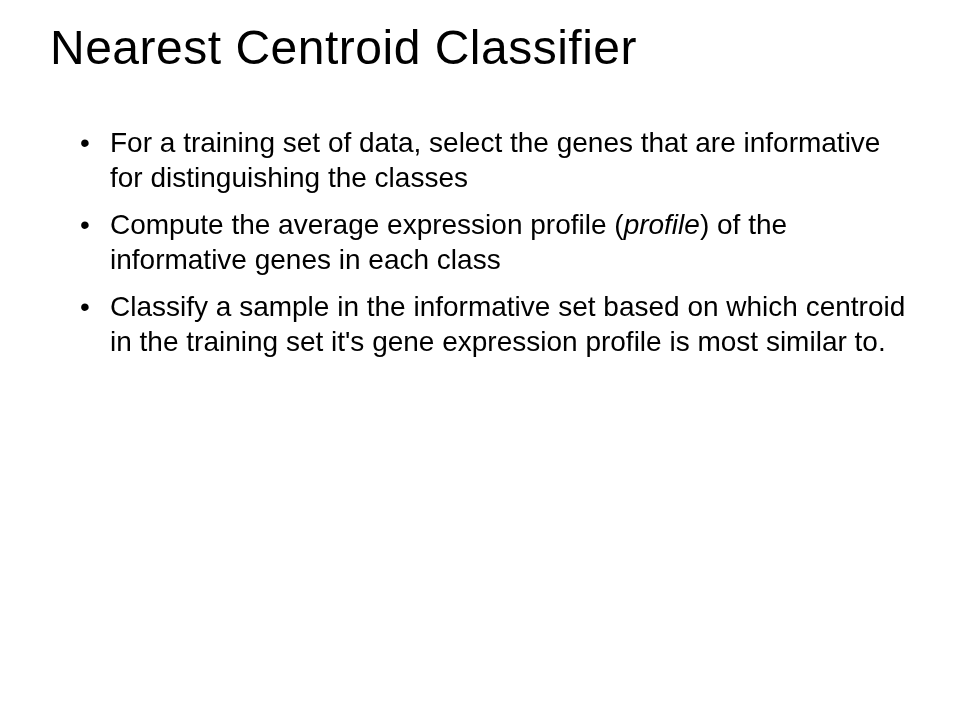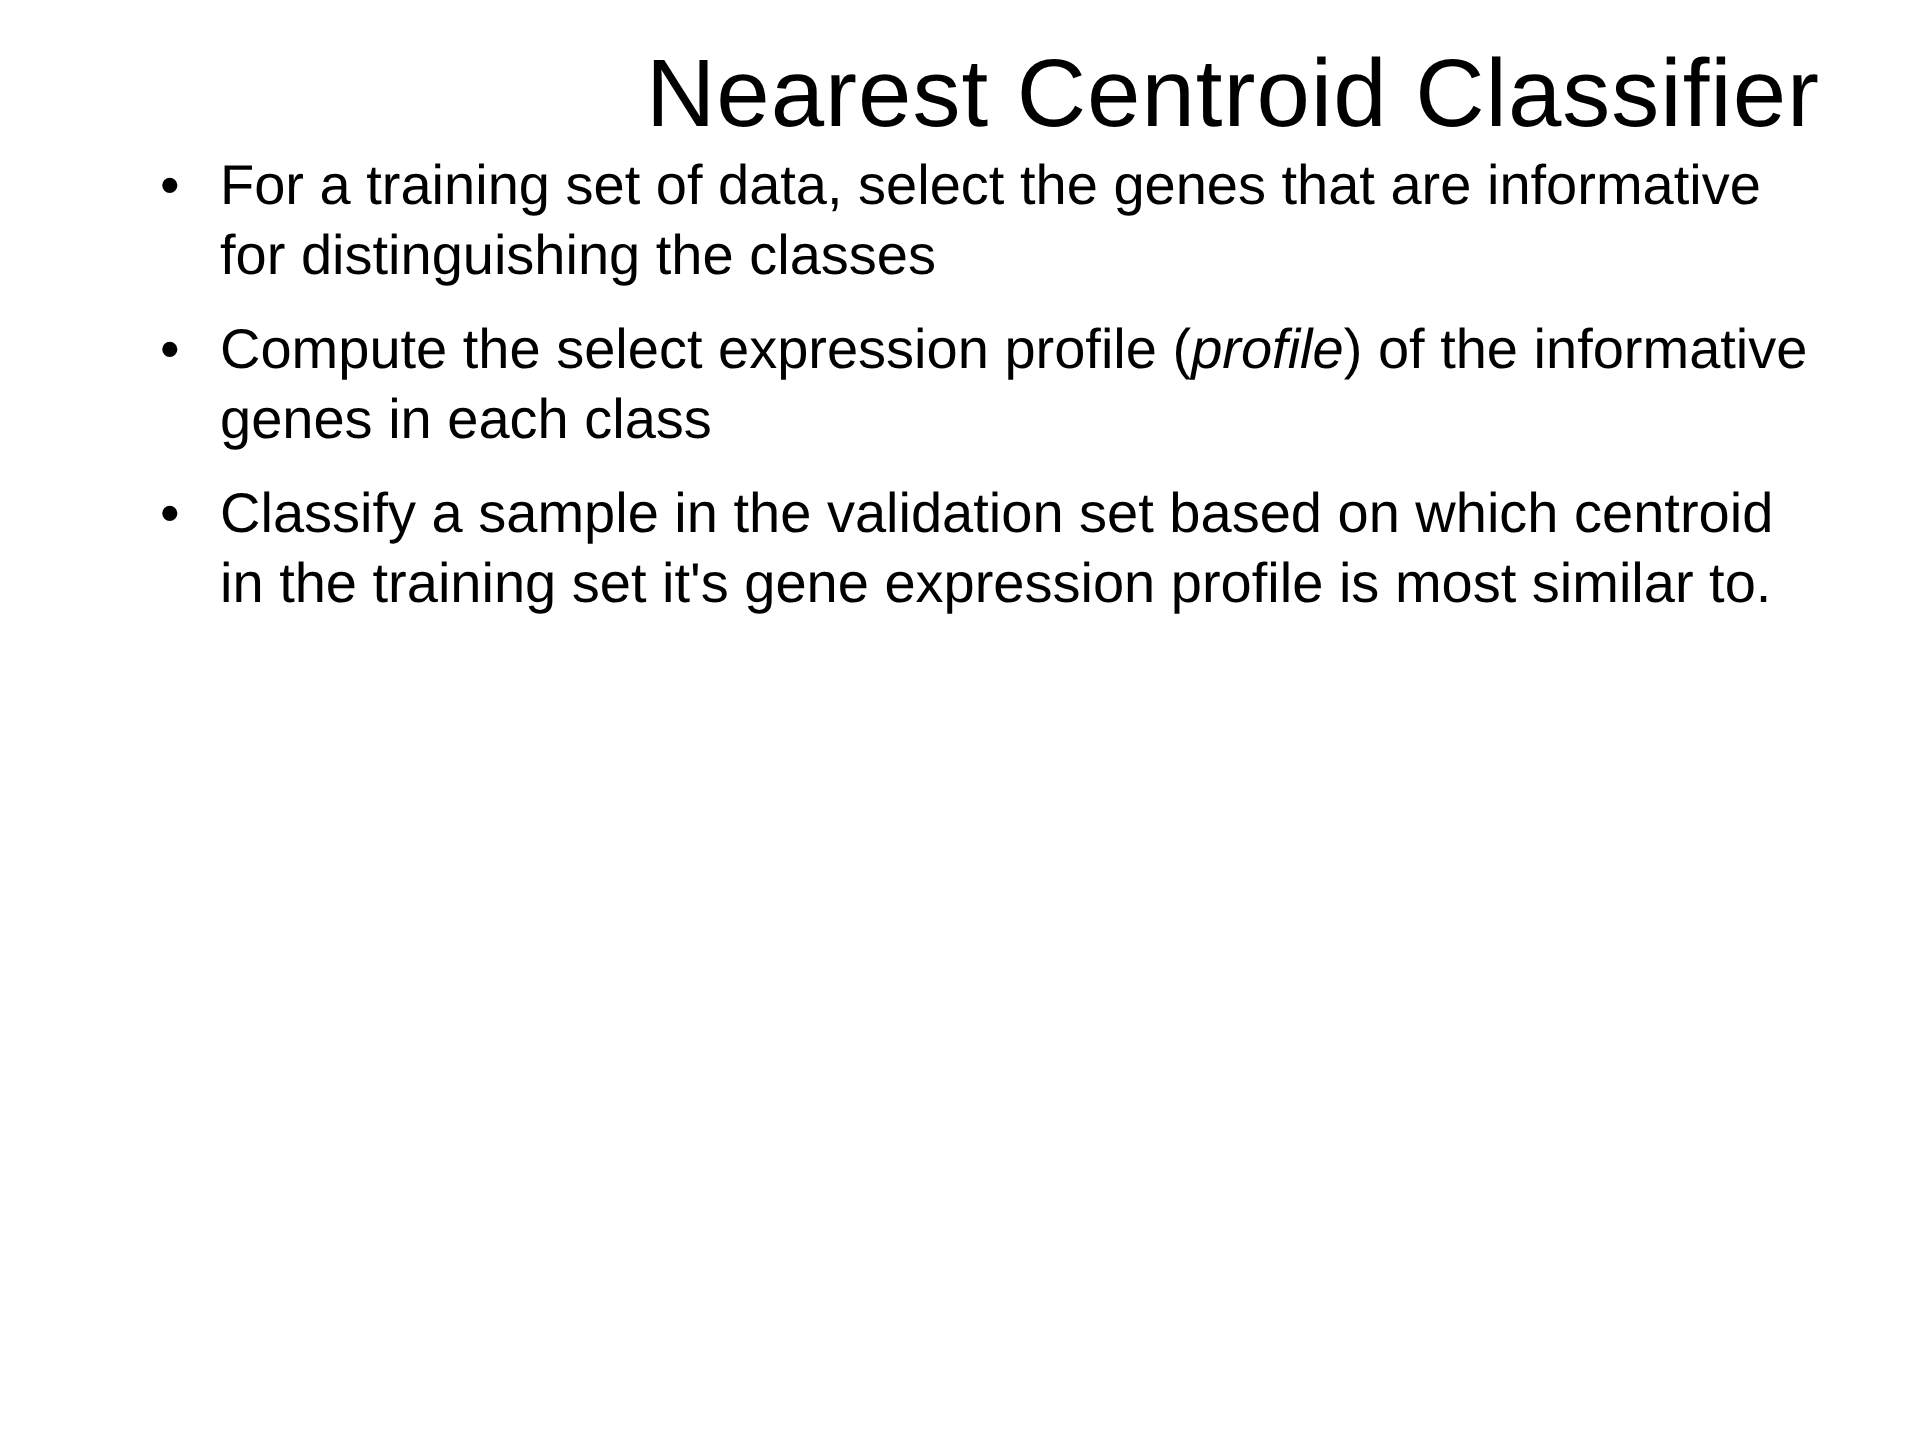--- a/index.html
+++ b/index.html
@@ -16,21 +16,22 @@
       overflow: hidden;
     }
     .slide {
       width: 100%;
       height: 100%;
       padding: 20px 50px;
     }
     .title {
       font-size: 48px;
       font-weight: normal;
-      text-align: right;
+      text-align: left;
+      margin-bottom: 50px;
       letter-spacing: 0.5px;
     }
     .bullets {
       list-style: none;
       padding-left: 30px;
     }
     .bullets li {
       font-size: 28px;
       line-height: 1.25;
       margin-bottom: 12px;
@@ -51,19 +52,19 @@
 </head>
 <body>
 
 <div class="slide">
   <h1 class="title">Nearest Centroid Classifier</h1>
   <ul class="bullets">
     <li>
       <span>For a training set of data, select the genes that are informative for distinguishing the classes</span>
     </li>
     <li>
-      <span>Compute the select expression profile (</span><span class="italic">profile</span><span>) of the informative genes in each class</span>
+      <span>Compute the average expression profile (</span><span class="italic">profile</span><span>) of the informative genes in each class</span>
     </li>
     <li>
-      <span>Classify a sample in the validation set based on which centroid in the training set it's gene expression profile is most similar to.</span>
+      <span>Classify a sample in the informative set based on which centroid in the training set it's gene expression profile is most similar to.</span>
     </li>
   </ul>
 </div>
 
 </body></html>

